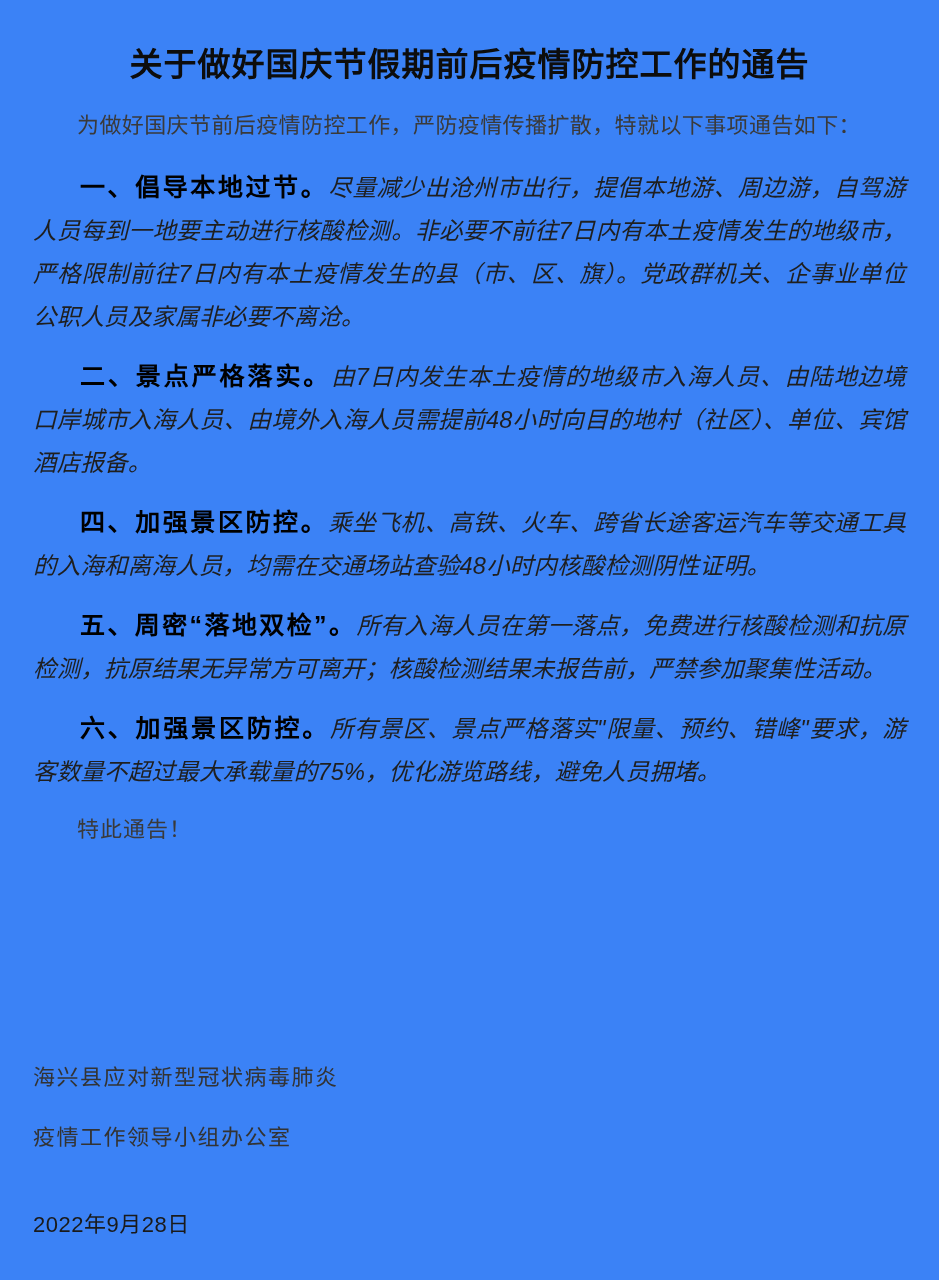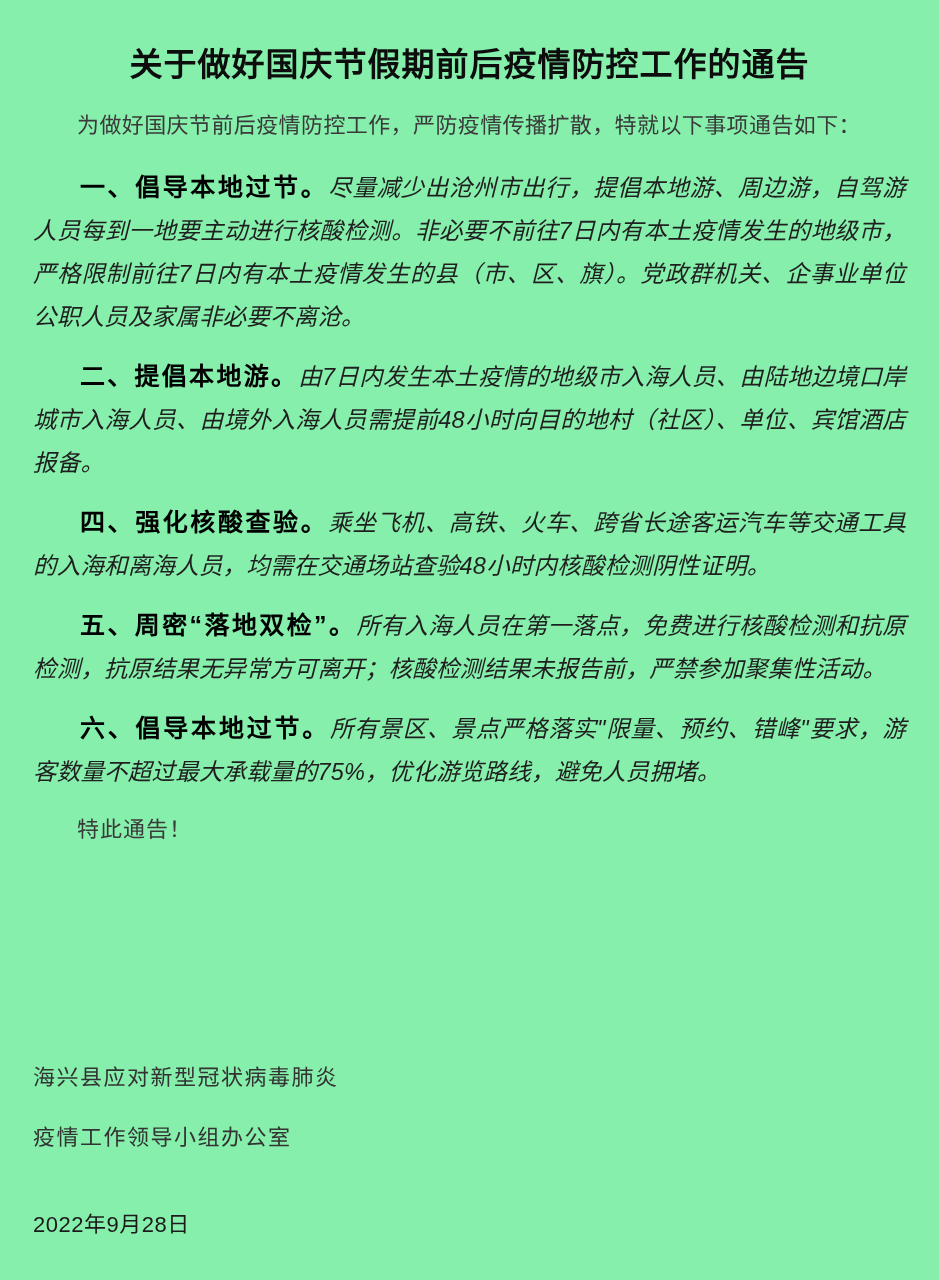--- a/index.html
+++ b/index.html
@@ -9,21 +9,21 @@
     background: #ffffff;
   }
   body {
     font-family: "Liberation Serif", "DejaVu Serif", serif;
   }
   .page {
     position: relative;
     width: 939px;
     height: 1280px;
     margin: 0 auto;
-    background: #86efac;
+    background: #3b82f6;
     overflow: hidden;
     box-sizing: border-box;
   }
 
   
   .doc-title {
     position: absolute;
     left: 0;
     top: 22px;
     width: 939px;
@@ -137,34 +137,34 @@
 
   <div class="body-area">
 
     <p class="para intro">为做好国庆节前后疫情防控工作，严防疫情传播扩散，特就以下事项通告如下：</p>
 
     <p class="para">
       <span class="clause-head">一、倡导本地过节。</span><span class="clause-body">尽量减少出沧州市出行，提倡本地游、周边游，自驾游人员每到一地要主动进行核酸检测。非必要不前往7日内有本土疫情发生的地级市，严格限制前往7日内有本土疫情发生的县（市、区、旗）。党政群机关、企事业单位公职人员及家属非必要不离沧。</span>
     </p>
 
     <p class="para">
-      <span class="clause-head">二、提倡本地游。</span><span class="clause-body">由7日内发生本土疫情的地级市入海人员、由陆地边境口岸城市入海人员、由境外入海人员需提前48小时向目的地村（社区）、单位、宾馆酒店报备。</span>
+      <span class="clause-head">二、景点严格落实。</span><span class="clause-body">由7日内发生本土疫情的地级市入海人员、由陆地边境口岸城市入海人员、由境外入海人员需提前48小时向目的地村（社区）、单位、宾馆酒店报备。</span>
     </p>
 
 
     <p class="para">
-      <span class="clause-head">四、强化核酸查验。</span><span class="clause-body">乘坐飞机、高铁、火车、跨省长途客运汽车等交通工具的入海和离海人员，均需在交通场站查验48小时内核酸检测阴性证明。</span>
+      <span class="clause-head">四、加强景区防控。</span><span class="clause-body">乘坐飞机、高铁、火车、跨省长途客运汽车等交通工具的入海和离海人员，均需在交通场站查验48小时内核酸检测阴性证明。</span>
     </p>
 
     <p class="para">
       <span class="clause-head">五、周密“落地双检”。</span><span class="clause-body">所有入海人员在第一落点，免费进行核酸检测和抗原检测，抗原结果无异常方可离开；核酸检测结果未报告前，严禁参加聚集性活动。</span>
     </p>
 
     <p class="para">
-      <span class="clause-head">六、倡导本地过节。</span><span class="clause-body">所有景区、景点严格落实"限量、预约、错峰"要求，游客数量不超过最大承载量的75%，优化游览路线，避免人员拥堵。</span>
+      <span class="clause-head">六、加强景区防控。</span><span class="clause-body">所有景区、景点严格落实"限量、预约、错峰"要求，游客数量不超过最大承载量的75%，优化游览路线，避免人员拥堵。</span>
     </p>
 
     <p class="closing">特此通告！</p>
 
   </div>
 
   <div class="signature">
     <div class="sig-line">海兴县应对新型冠状病毒肺炎</div>
     <div class="sig-line second">疫情工作领导小组办公室</div>
     <div class="sig-date">2022年9月28日</div>

